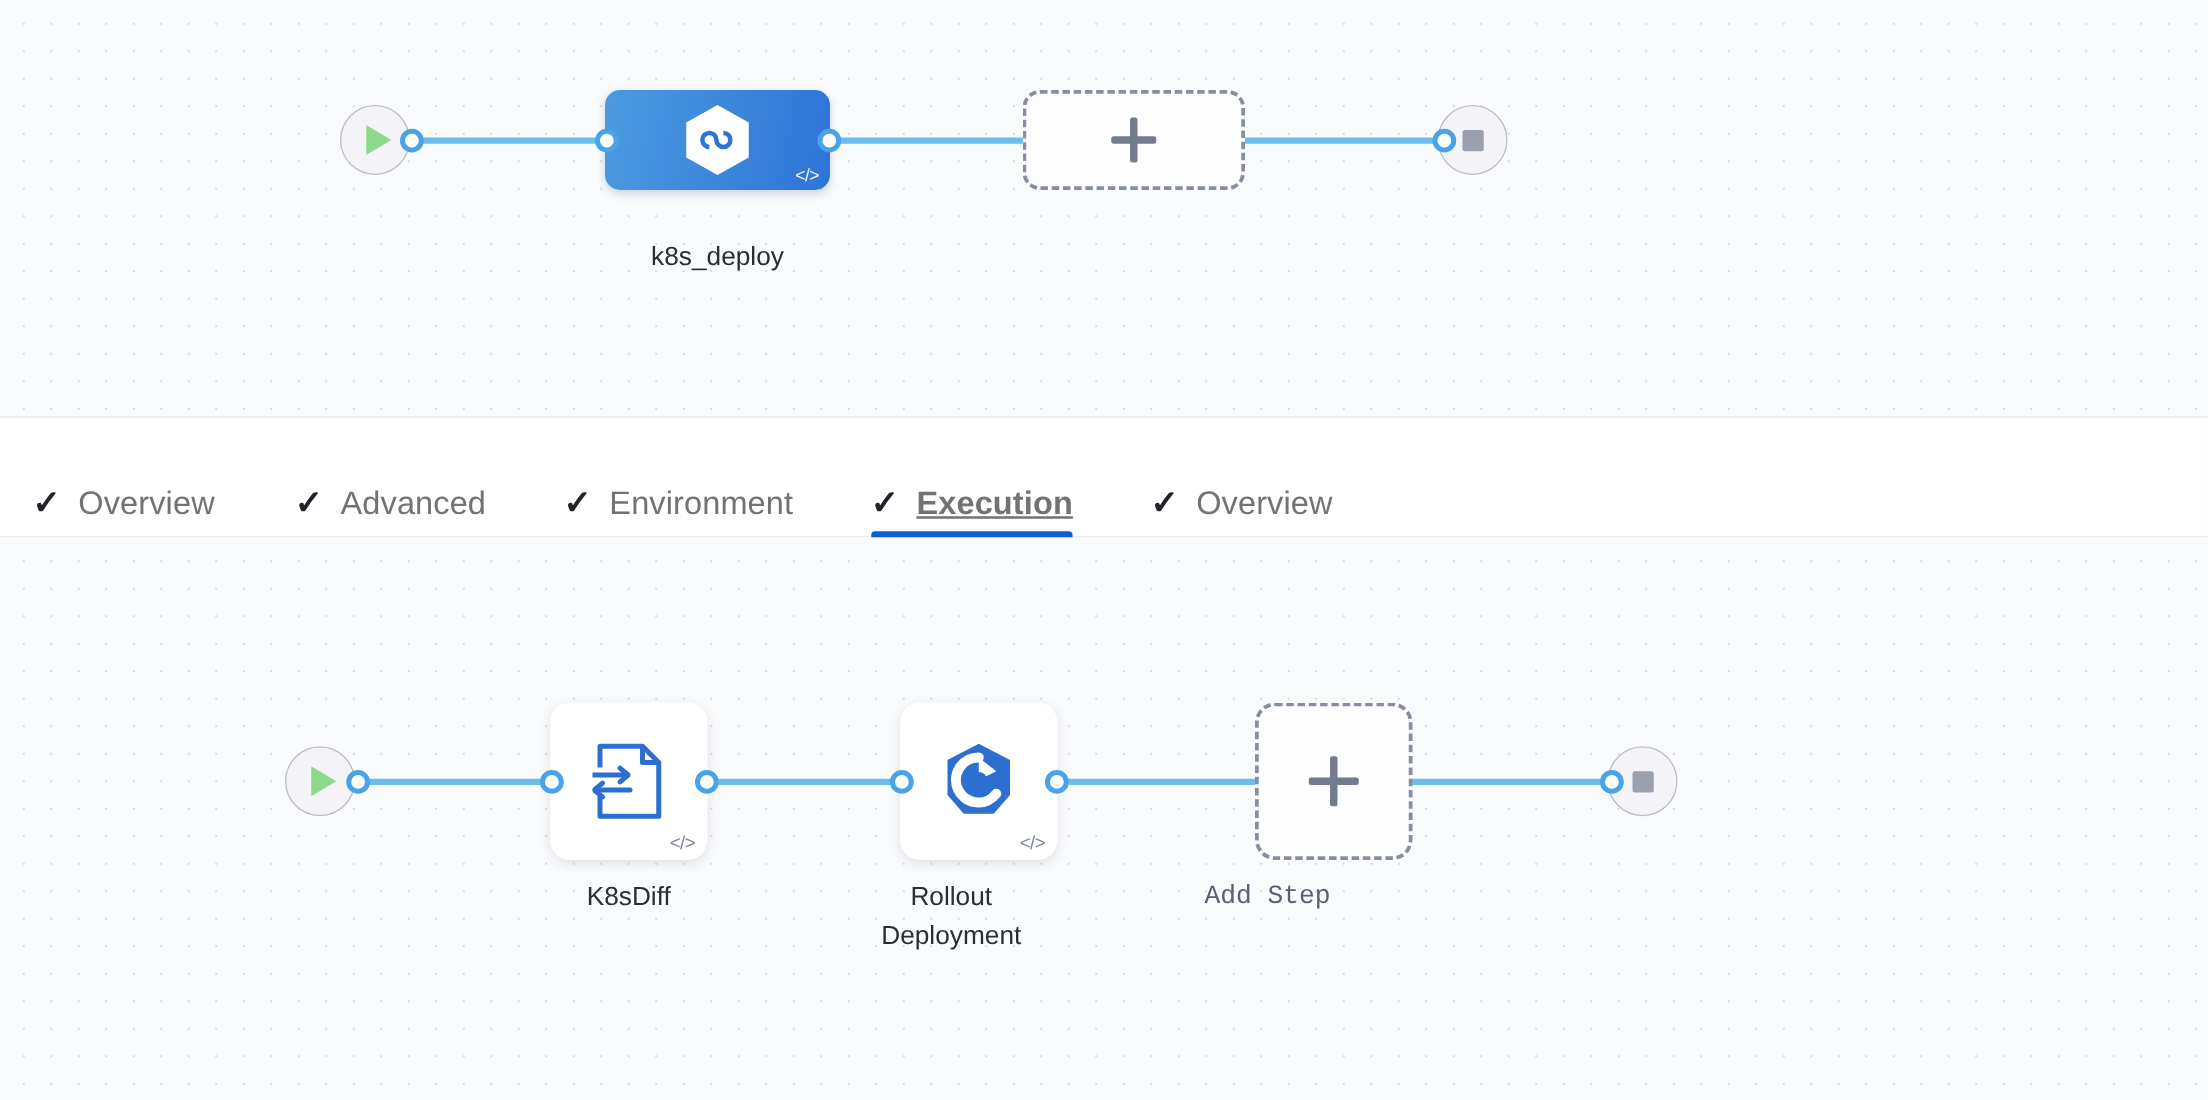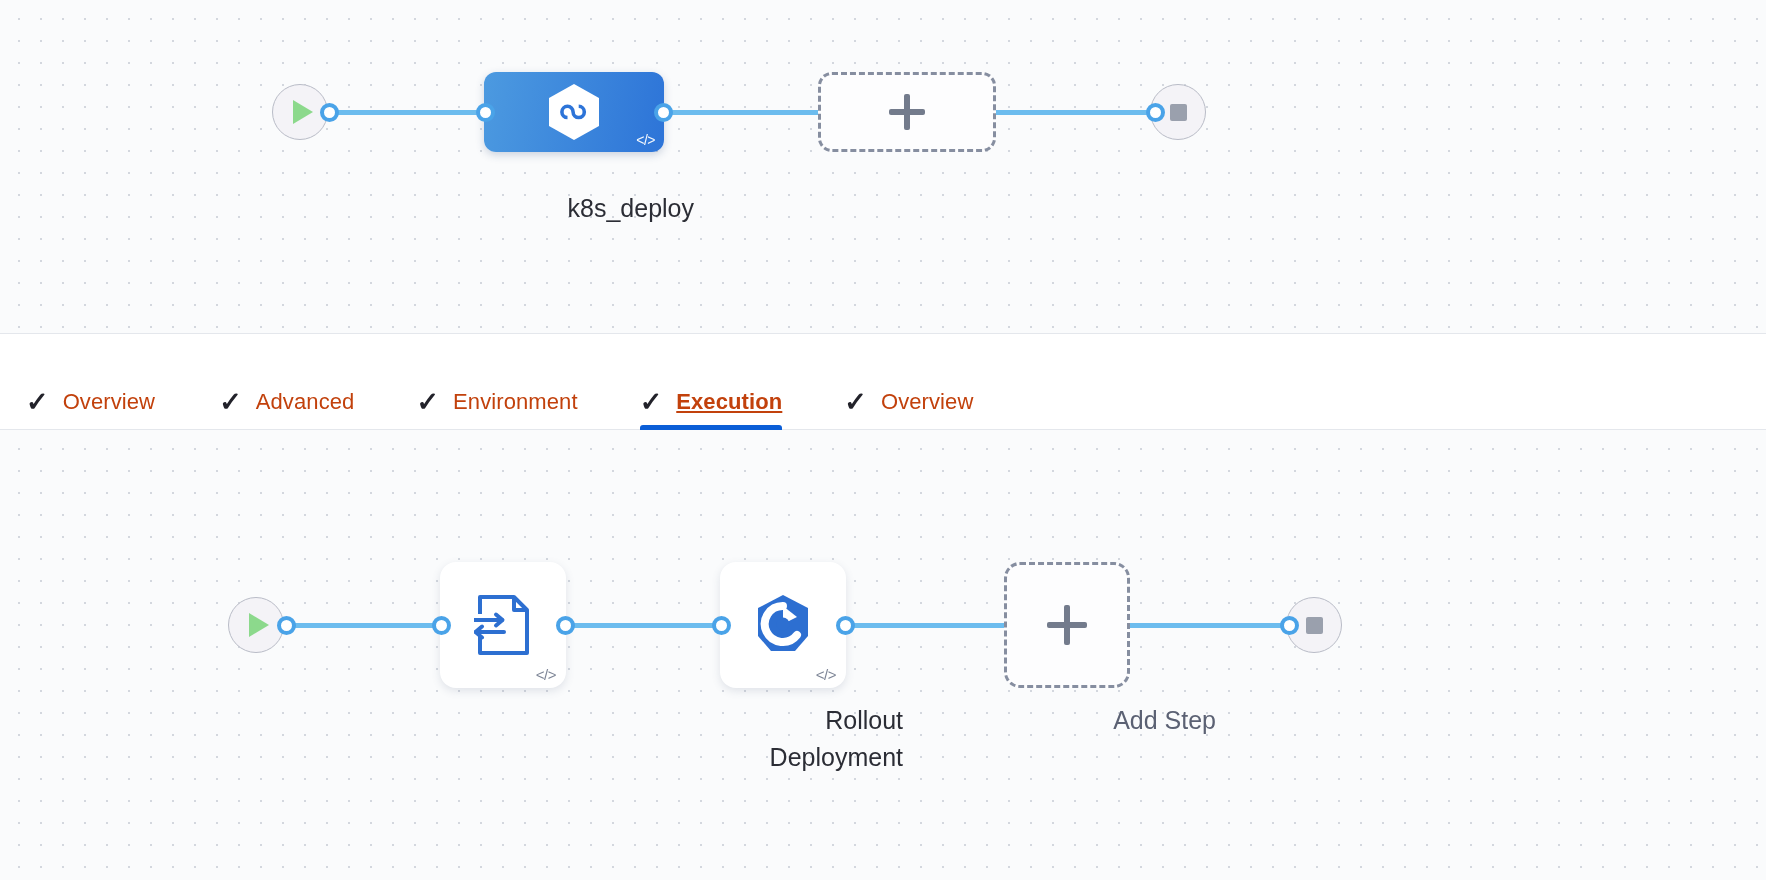--- a/index.html
+++ b/index.html
@@ -66,21 +66,21 @@
     gap: 14px;
     height: 100%;
     padding-top: 40px;
   }
   .tab-check {
     font-size: 27px;
     font-weight: 700;
     color: #22222a;
     line-height: 1;
   }
-  .tab-label { font-size: 22px; color: #c2410c; letter-spacing: .1px; }
+  .tab-label { font-size: 26px; color: #737373; letter-spacing: .1px; }
   .tab.active .tab-label { font-weight: 700; text-decoration: underline; }
   .tab.active .tab-underline {
     position: absolute;
     left: 0;
     bottom: 0;
     height: 5px;
     width: 100%;
     background: #0b5ed7;
     border-radius: 3px 3px 0 0;
   }
@@ -193,22 +193,22 @@
     position: absolute;
     right: 10px; bottom: 5px;
     color: #7d8596;
     font-size: 15px;
     letter-spacing: -0.5px;
   }
 
   
   .node-label {
     position: absolute;
-    text-align: right;
-    font-size: 25px;
+    text-align: center;
+    font-size: 21px;
     color: #2b2d35;
     line-height: 1.48;
     white-space: pre-line;
   }
   .node-label.muted { color: #5b6173; }
 
   svg { display: block; }
 </style>
 </head>
 <body>
@@ -323,41 +323,42 @@
             <path d="M22 20.5 L28.5 26 L22 31.5"></path>
             <path d="M30 38 H2"></path>
             <path d="M8 32.5 L1.5 38 L8 43.5"></path>
           </g>
         </svg>
       </span>
       <span class="code-tag">&lt;/&gt;</span>
     </div>
     <div class="port" style="left:432px; top:186px;"></div>
     <div class="port" style="left:556px; top:186px;"></div>
+    <div class="node-label" style="left:383px; top:272px; width:240px;">K8sDiff</div>
 
     <div class="step-node" style="left:720px; top:132px;">
       <span>
         <svg width="62" height="64" viewBox="0 0 62 64">
           <path d="M31 2 L56 15 L56 43 L43 58 L19 58 L6 43 L6 15 Z" fill="#2d6fd1"></path>
           <path d="M31 13 a18 18 0 1 0 14 29" fill="none" stroke="#ffffff" stroke-width="8" stroke-linecap="round"></path>
           <path d="M31 13 L31 31 L45 24 Z" fill="#ffffff"></path>
           <circle cx="31" cy="31" r="6.5" fill="#2d6fd1"></circle>
         </svg>
       </span>
       <span class="code-tag">&lt;/&gt;</span>
     </div>
     <div class="port" style="left:712px; top:186px;"></div>
     <div class="port" style="left:836px; top:186px;"></div>
-    <div class="node-label" style="left:663px; top:272px; width:240px;">Rollout
+    <div class="node-label" style="left:641px; top:272px; width:240px;">Rollout
 Deployment</div>
 
     <div class="add-node add-step-node" style="left:1004px; top:132px;">
       <div class="plus"></div>
     </div>
-    <div class="node-label muted" style="left:976px; top:272px; width:240px;">Add Step</div>
+    <div class="node-label muted" style="left:894px; top:272px; width:240px;font-family:Liberation Mono, monospace;">Add Step</div>
 
     <div class="port" style="left:1280px; top:186px;"></div>
     <div class="node" style="left:1286px; top:167px;">
       <div class="terminal">
         <div class="stop-sq"></div>
       </div>
     </div>
   </div>
 
 </div>

